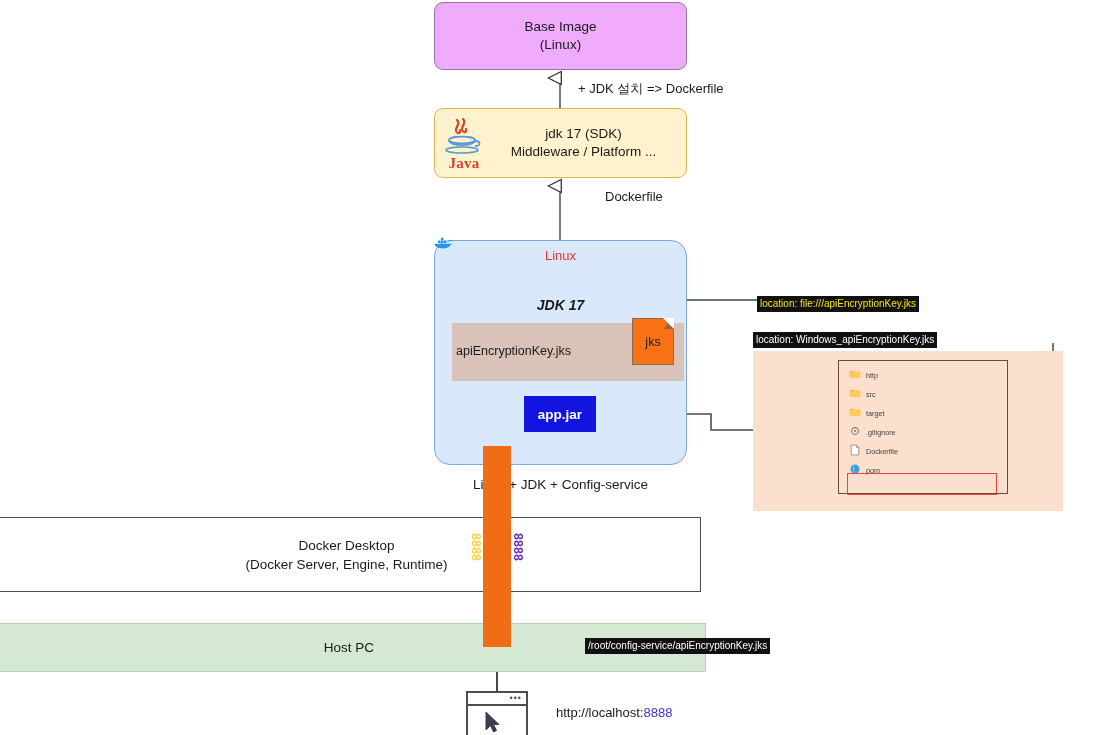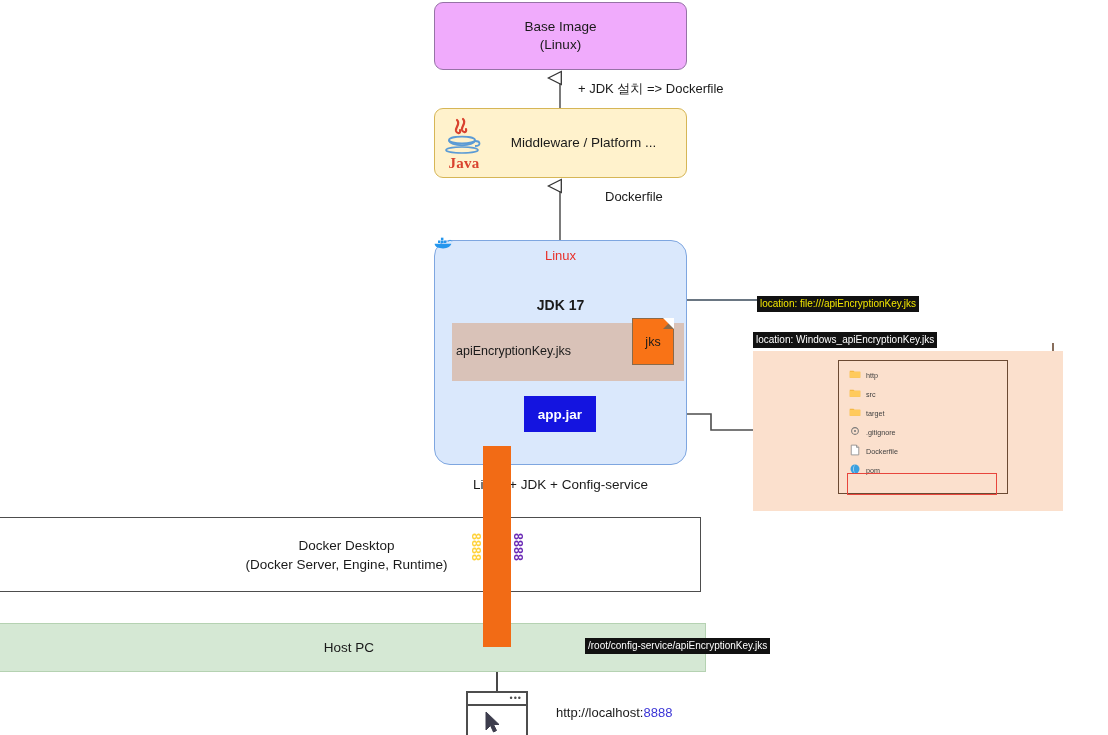--- a/index.html
+++ b/index.html
@@ -55,21 +55,21 @@
     background: #dae8fc;
     border: 1.5px solid #7ea6e0;
     border-radius: 16px;
   }
   #linux-title {
     left: 434px; top: 248px; width: 253px;
     text-align: center; color: #e8312a; font-size: 13px;
   }
   #jdk17-label {
     left: 434px; top: 297px; width: 253px;
-    text-align: center; font-size: 14px; font-weight: bold;
+    text-align: center; font-size: 14px; font-weight: bold; font-style: italic;
   }
   #keystore-strip {
     left: 452px; top: 323px; width: 232px; height: 58px;
     background: #d9c2b8;
   }
   #keystore-label {
     left: 456px; top: 344px; width: 150px;
     font-size: 12.5px; text-align: left;
   }
   #jks-note {
@@ -255,20 +255,21 @@
       <path d="M22 4 C26 8 20 11 21 15 C22 18 26 18 25 14" fill="none" stroke="#d9432f" stroke-width="2.2" stroke-linecap="round"></path>
       <path d="M16 5 C20 9 14 12 15 16 C16 19 20 19 19 15" fill="none" stroke="#d9432f" stroke-width="2.2" stroke-linecap="round"></path>
       <ellipse cx="21" cy="25" rx="13" ry="3.4" fill="none" stroke="#5b9bd5" stroke-width="1.8"></ellipse>
       <path d="M8 25 C8 32 34 32 34 25" fill="none" stroke="#5b9bd5" stroke-width="1.8"></path>
       <path d="M34 26 C40 26 40 31 34 31" fill="none" stroke="#5b9bd5" stroke-width="1.8"></path>
       <ellipse cx="21" cy="35" rx="16" ry="3" fill="none" stroke="#5b9bd5" stroke-width="1.6"></ellipse>
     </svg>
     <div class="java-word">Java</div>
   </div>
   <div class="jdk-text">
+    <div>jdk 17 (SDK)</div>
     <div>Middleware / Platform ...</div>
   </div>
 </div>
 
 <div class="abs" id="dockerfile-note">Dockerfile</div>
 
 <div class="abs" id="linux-container"></div>
 
 <svg class="abs docker-whale" viewBox="0 0 24 16">
   <rect x="6" y="5" width="3" height="3" fill="#2496ed"></rect>

